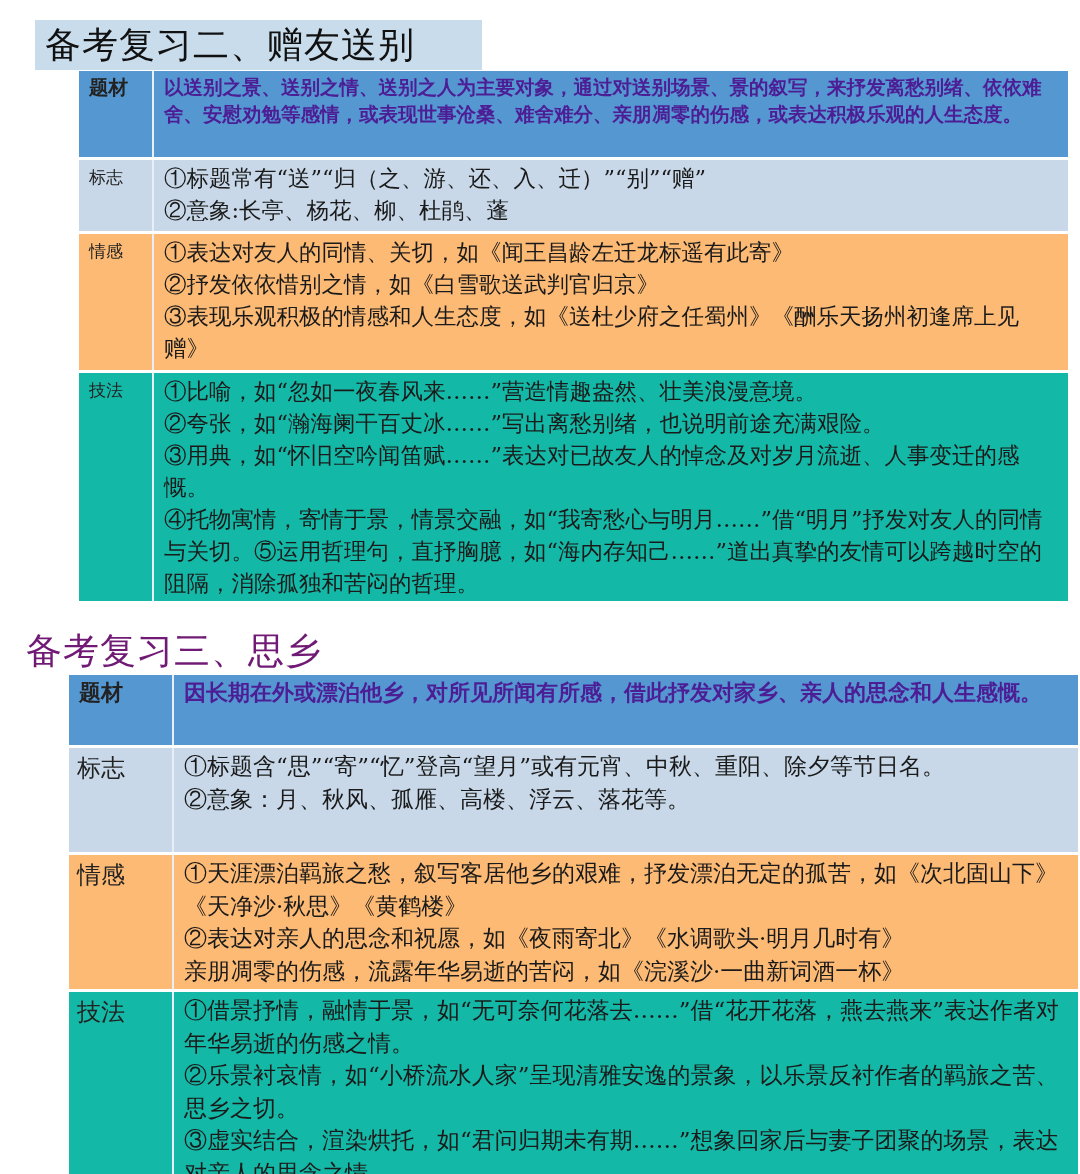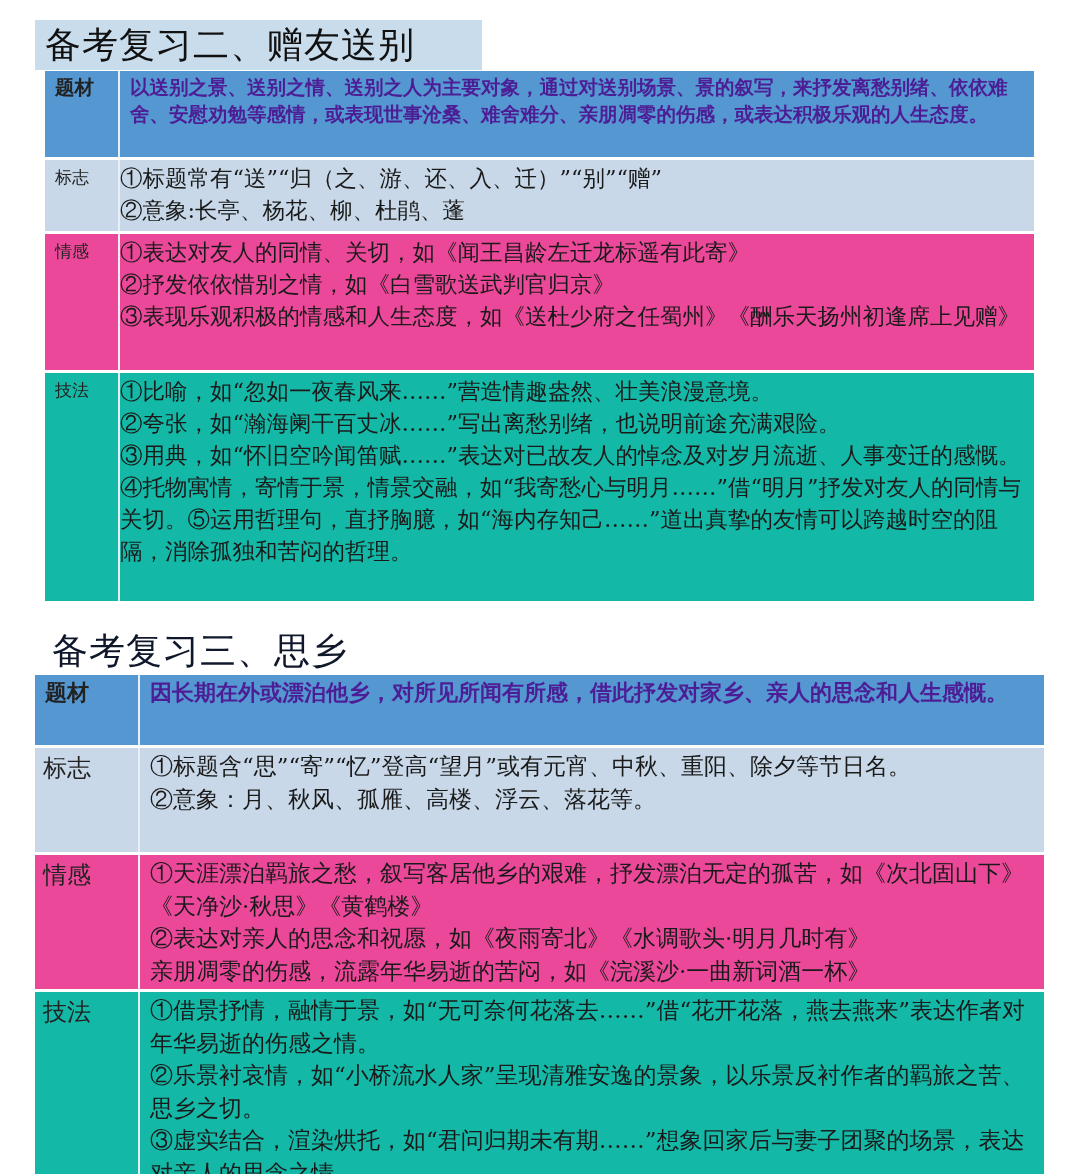--- a/index.html
+++ b/index.html
@@ -11,46 +11,46 @@
     position: relative;
   }
   .title1 {
     position: absolute; left: 35px; top: 20px; width: 447px; height: 50px;
     background: #c9dcec;
     font-size: 36px; line-height: 50px; padding-left: 10px; box-sizing: border-box;
     color: #111;
     letter-spacing: 1px;
   }
   .title2 {
-    position: absolute; left: 52px; top: 628px; height: 46px;
-    font-size: 36px; line-height: 46px; color: #0f172a; letter-spacing: 1px;
+    position: absolute; left: 26px; top: 628px; height: 46px;
+    font-size: 36px; line-height: 46px; color: #701a75; letter-spacing: 1px;
   }
   table.kt {
-    position: absolute; border-collapse: collapse; table-layout: fixed;
+    position: absolute; border-collapse: collapse; table-layout: fixed; margin-left: 34px;
   }
   table.kt td { vertical-align: top; padding: 0; }
   .t1 { left: 45px; top: 71px; width: 989px; }
   .t2 { left: 35px; top: 675px; width: 1009px; }
 
   .t1 col.c1 { width: 74px; }
   .t2 col.c1 { width: 104px; }
 
   .hdr td { background: #5597d1; color: #4c1d95; font-family: "DejaVu Sans", "Liberation Sans", sans-serif; font-weight: bold; }
   .hdr td.lbl { border-right: 2px solid #a9cdea; }
   .t1 .hdr td { font-size: 19.5px; line-height: 27px; padding: 3px 8px 4px 10px; height: 79px; }
   .t2 .hdr td { font-size: 22px; line-height: 33px; padding: 1px 8px 2px 10px; height: 67px; }
 
   .row-a td { background: #c8d8e8; }
-  .row-b td { background: #ec4899; }
+  .row-b td { background: #fdba74; }
   .row-c td { background: #14b8a6; }
   .kt tr + tr td { border-top: 3px solid #ffffff; }
   .kt td.lbl { border-right: 2px solid #e8eef5; color: #222; }
 
   .t1 .body td.lbl { font-size: 17px; line-height: 26px; padding: 4px 0 0 10px; font-family: "DejaVu Sans", "Liberation Sans", sans-serif; }
-  .t1 .body td.txt { font-size: 22.5px; line-height: 32px; padding: 2px 10px 2px 0; }
+  .t1 .body td.txt { font-size: 22.5px; line-height: 32px; padding: 2px 10px 2px 10px; }
   .t2 .body td.lbl { font-size: 24px; line-height: 32px; padding: 4px 0 0 8px; }
   .t2 .body td.txt { font-size: 23px; line-height: 32.5px; padding: 2px 10px 0 10px; }
 
   .line { display: block; white-space: normal; }
   .r1-tag { height: 67px; }
   .r1-emo { height: 132px; }
   .r1-tech { height: 224px; }
   .r2-tag { height: 100px; }
   .r2-emo { height: 130px; }
   .r2-tech { height: 190px; }

